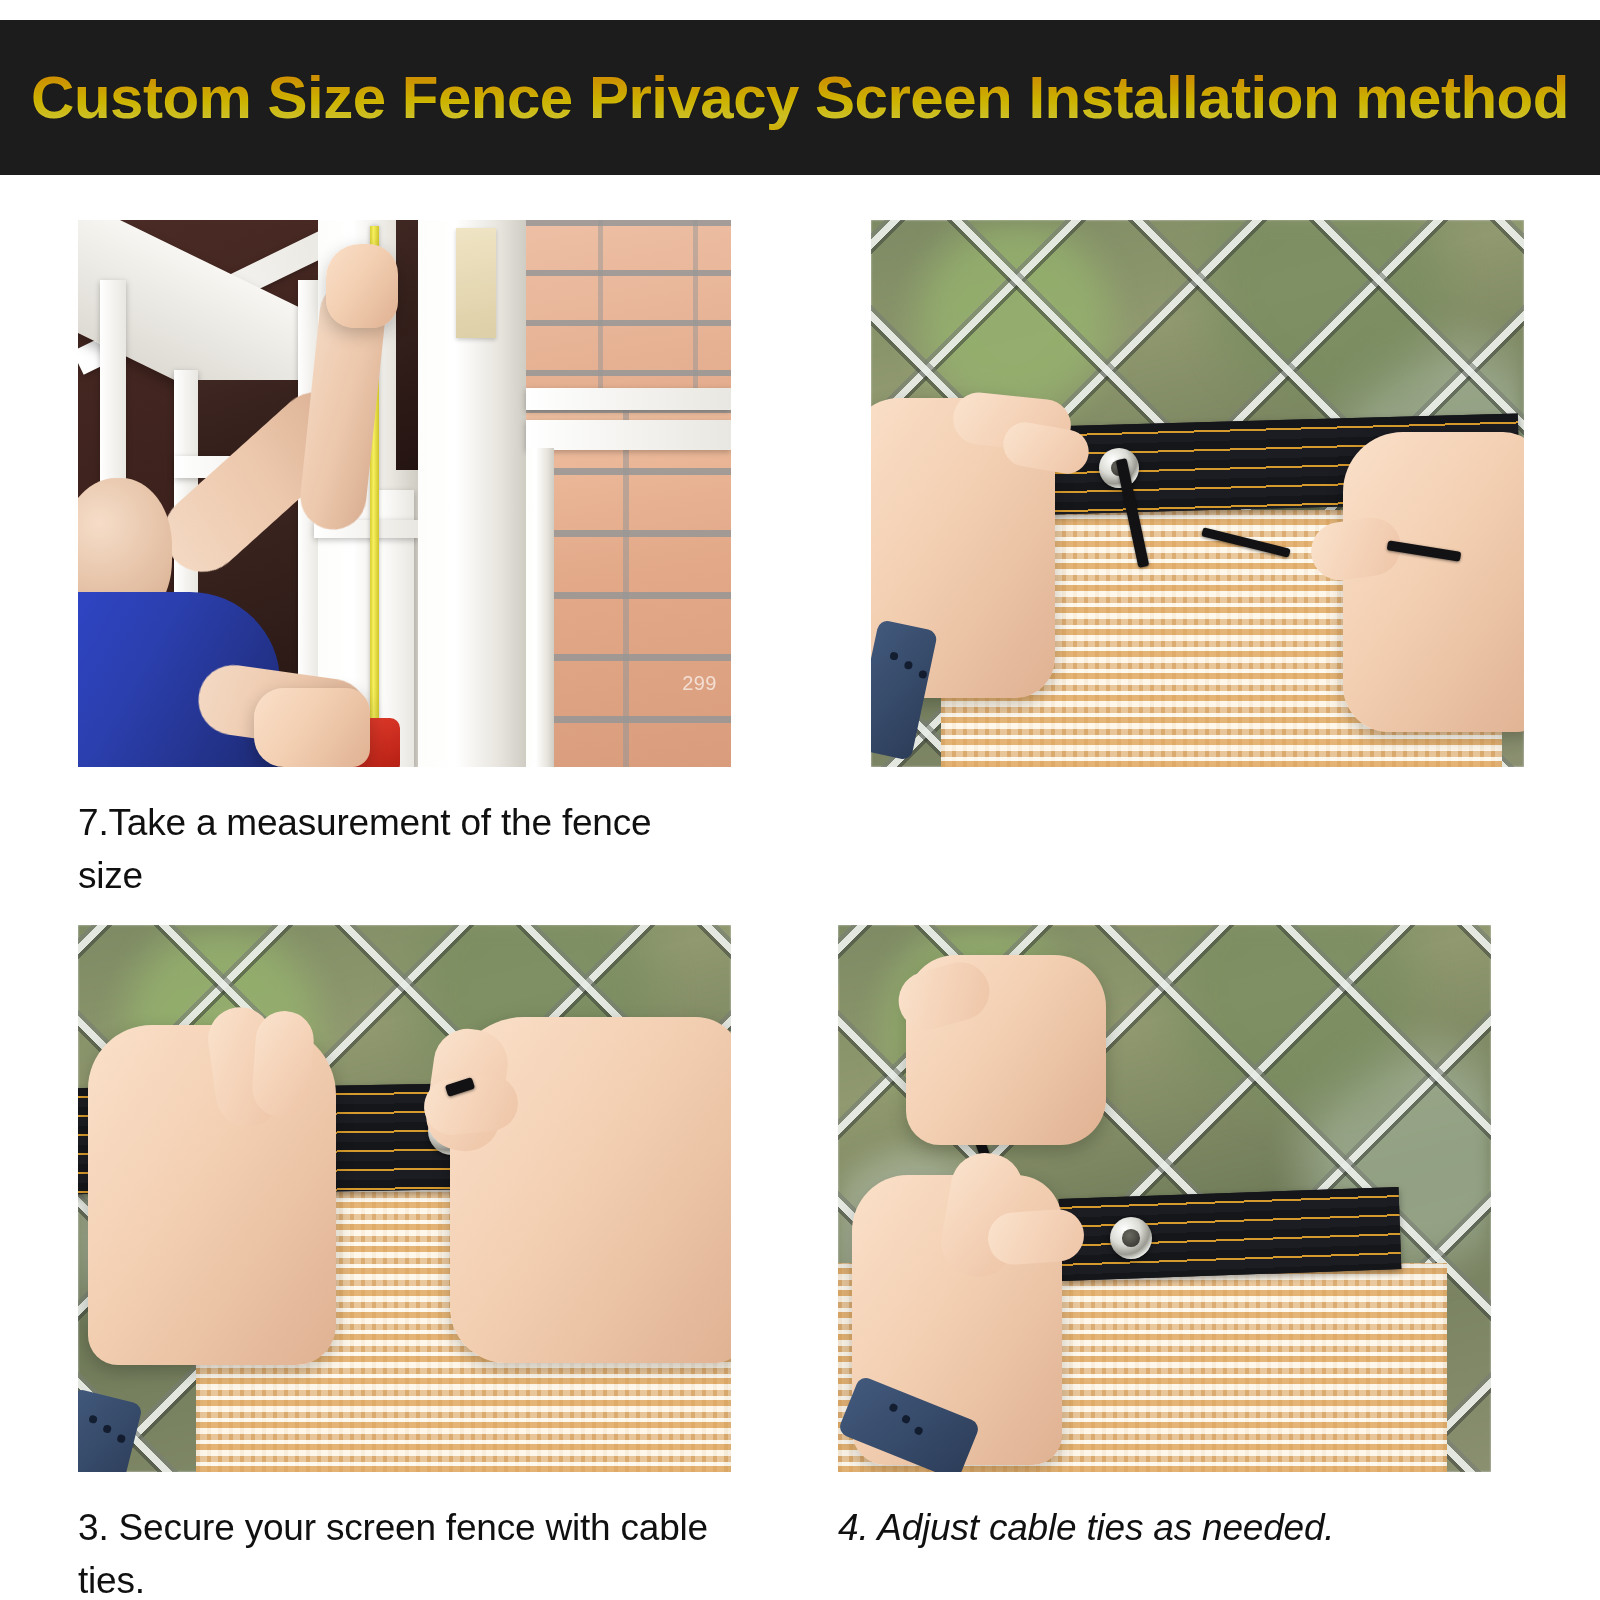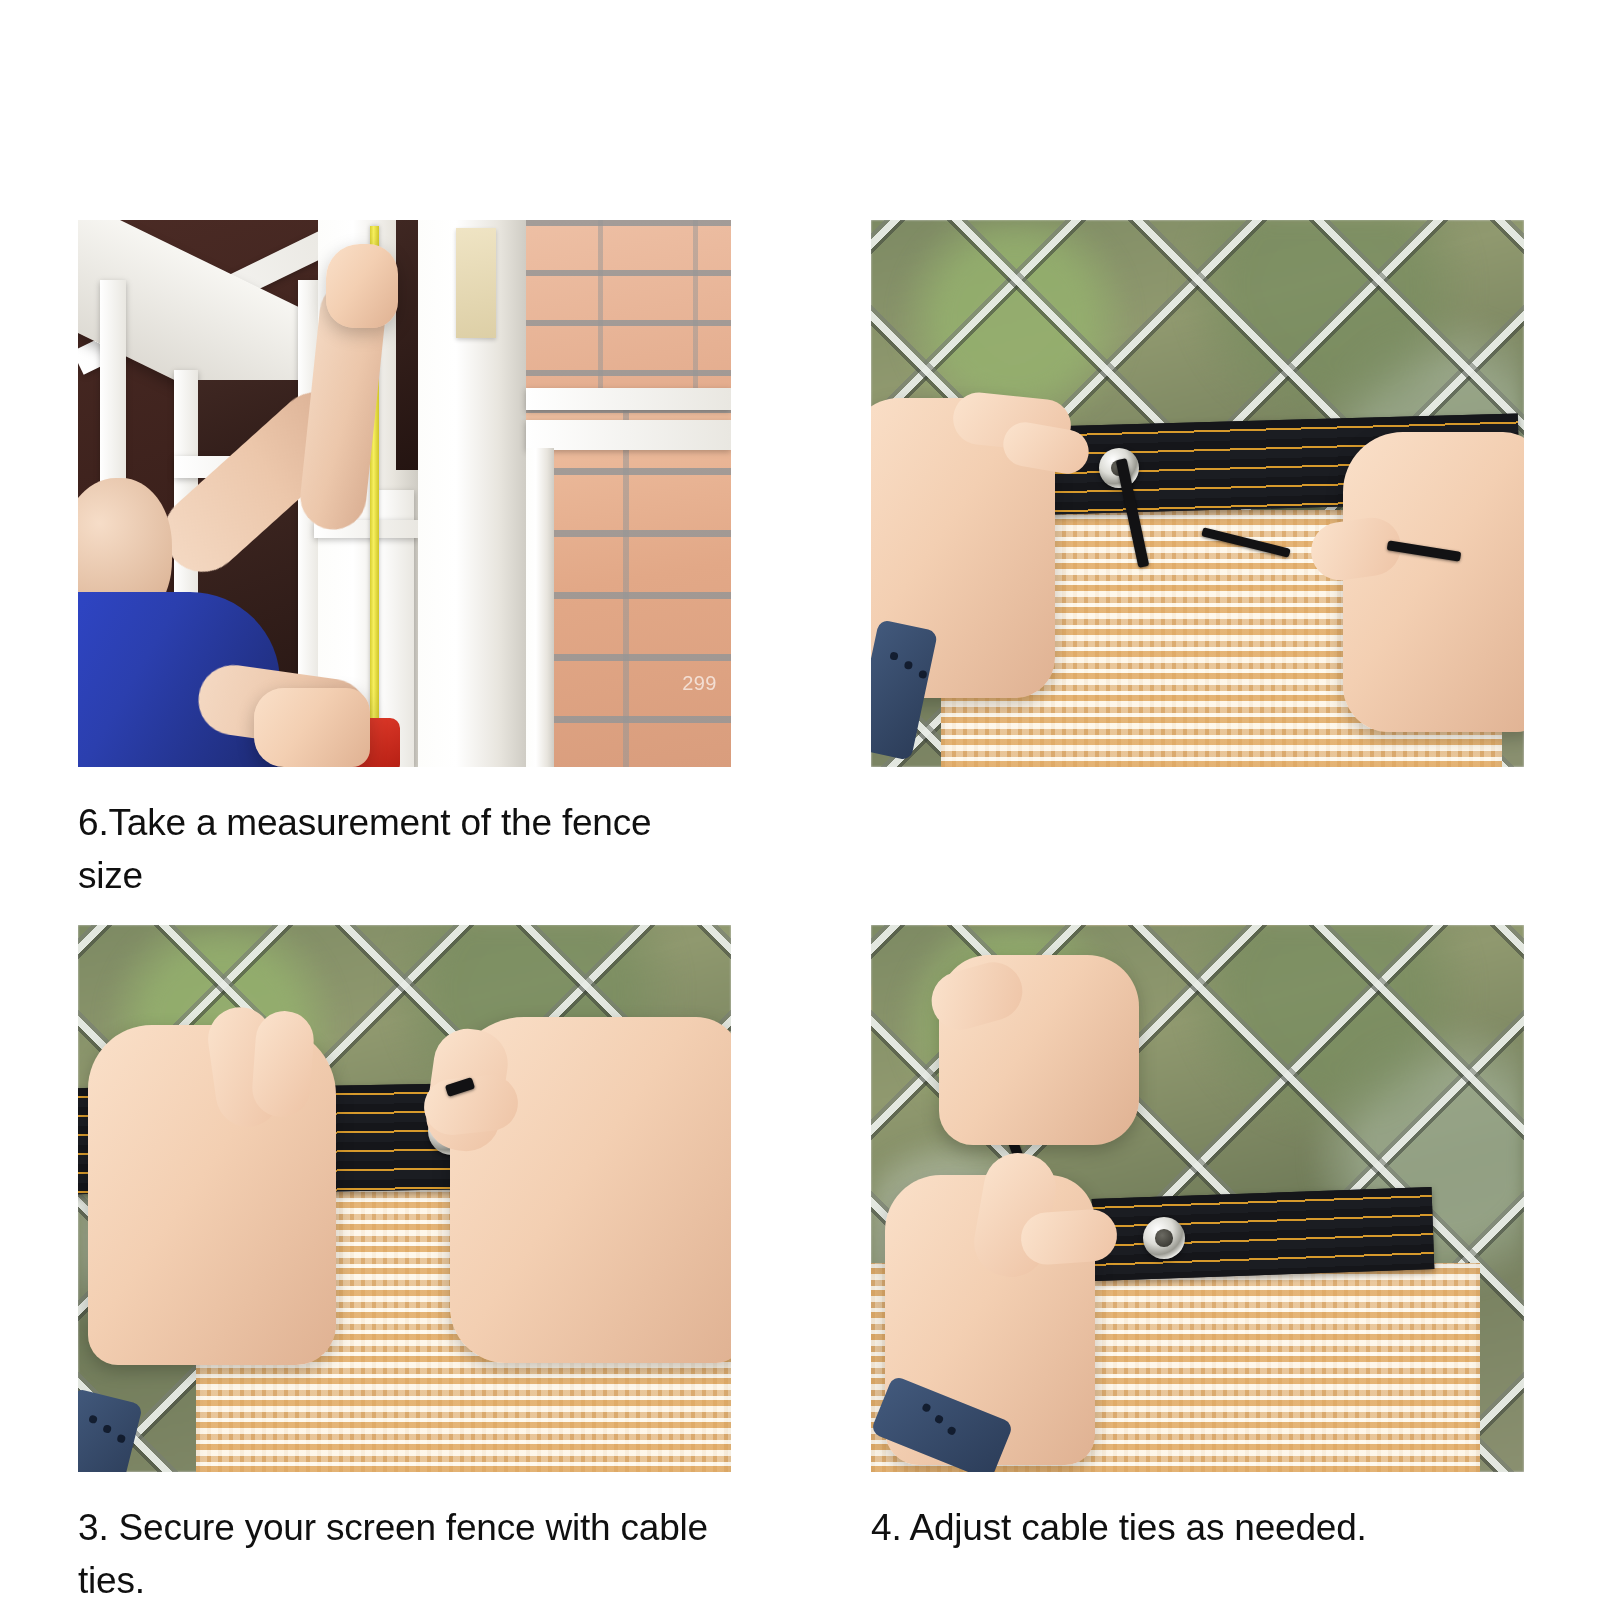--- a/index.html
+++ b/index.html
@@ -32,21 +32,21 @@
   }
 
   
   .grid{
     position:absolute;left:0;top:175px;width:1600px;height:1425px;
   }
   .cell{position:absolute;width:655px;}
   .cell-1{left:78px;top:45px;}
   .cell-2{left:871px;top:45px;}
   .cell-3{left:78px;top:750px;}
-  .cell-4{left:871px;top:750px;}
+  .cell-4{left:838px;top:750px;font-style:italic;}
 
   .photo{
     position:relative;
     width:653px;height:547px;
     overflow:hidden;
     background:#cfcfcf;
   }
   .caption{
     margin-top:30px;
     font-size:37px;
@@ -227,20 +227,23 @@
     content:"";position:absolute;left:30%;top:22%;width:8px;height:8px;border-radius:50%;
     background:rgba(10,18,32,.8);
     box-shadow:16px 6px 0 rgba(10,18,32,.8), 32px 12px 0 rgba(10,18,32,.8);
   }
 </style>
 </head>
 <body>
 
 <div class="page">
 
+  <div class="header">
+    <div class="header-title">Custom Size Fence Privacy Screen Installation method</div>
+  </div>
 
   <div class="grid">
 
     <div class="cell cell-1">
       <div class="photo p1">
         <div class="roof-dark"></div>
         <div class="brick-wall"></div>
         <div class="brick-wall upper"></div>
 
         <div class="win-frame" style="left:0;top:130px;width:300px;height:26px;transform:rotate(-26deg);transform-origin:left center;"></div>
@@ -267,21 +270,21 @@
         <div class="arm" style="left:96px;top:300px;width:230px;height:78px;transform:rotate(-42deg);transform-origin:left center;"></div>
         <div class="arm" style="left:232px;top:60px;width:66px;height:250px;border-radius:40px;transform:rotate(6deg);"></div>
         <div class="hand" style="left:248px;top:24px;width:72px;height:84px;border-radius:34px 30px 26px 28px;"></div>
         <div class="head" style="left:-18px;top:258px;width:112px;height:150px;"></div>
         <div class="shirt" style="left:-28px;top:372px;width:230px;height:180px;"></div>
         <div class="arm" style="left:120px;top:452px;width:170px;height:70px;transform:rotate(8deg);"></div>
         <div class="hand" style="left:176px;top:468px;width:116px;height:79px;border-radius:30px 24px 18px 30px;"></div>
 
         <div class="wm">299</div>
       </div>
-      <div class="caption">6.Take a measurement of the fence size</div>
+      <div class="caption">7.Take a measurement of the fence size</div>
     </div>
 
     <div class="cell cell-2">
       <div class="photo">
         <div class="fence-bg"></div>
         <div class="fence-blur-blobs"></div>
         <div class="chainlink"></div>
 
         <div class="mesh" style="left:70px;top:290px;right:22px;height:257px;"></div>
         <div class="binding" style="left:178px;top:200px;width:470px;height:88px;transform:rotate(-1.6deg);"></div>

